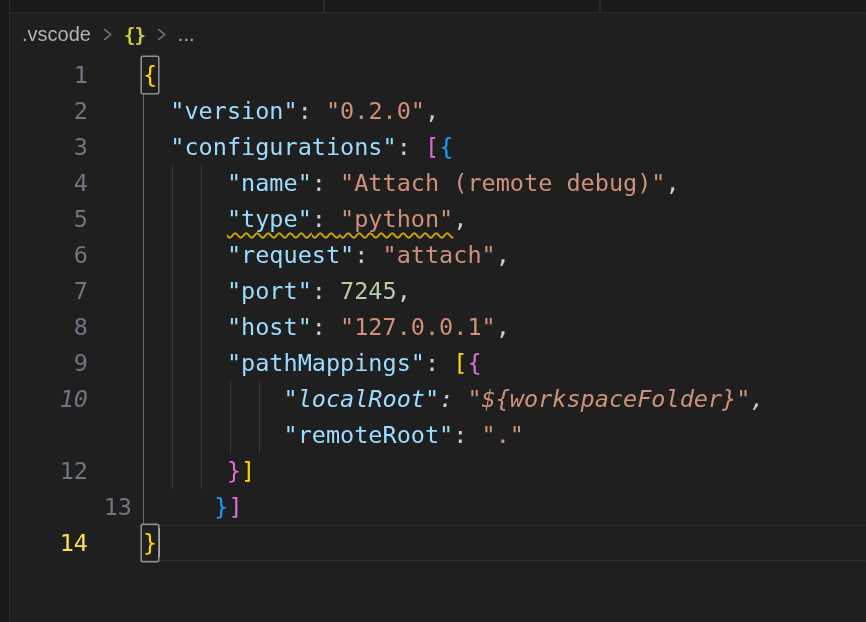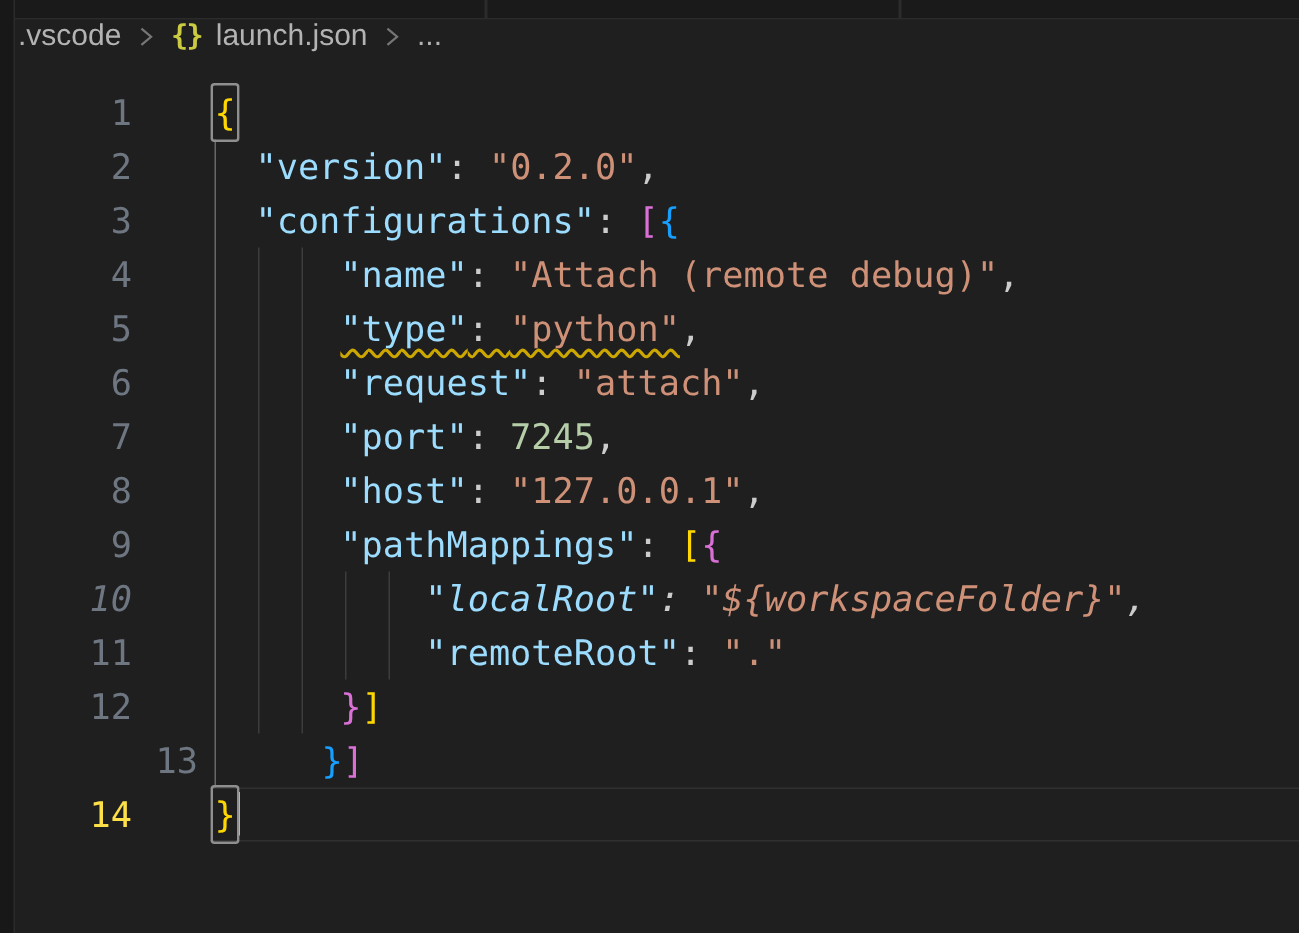--- a/index.html
+++ b/index.html
@@ -7,21 +7,21 @@
     width:866px;height:622px;position:relative;overflow:hidden;
     background:#1f1f1f;
     font-family:"Liberation Sans",sans-serif;
   }
   
   .tabstrip{position:absolute;left:9px;top:0;right:0;height:12px;background:#1a1a1a;border-bottom:1px solid #2b2b2b;}
   .tabdiv{position:absolute;top:0;width:2px;height:12px;background:#2b2b2b;}
   
   .rail{position:absolute;left:0;top:0;width:9px;height:622px;background:#181818;border-right:1px solid #2b2b2b;}
   
-  .crumbs{position:absolute;left:12px;top:13px;height:43px;display:flex;align-items:flex-start;gap:9px;font-size:20px;color:#b3b3b3;}
+  .crumbs{position:absolute;left:22px;top:13px;height:43px;display:flex;align-items:center;gap:9px;font-size:20px;color:#b3b3b3;}
   .crumb{white-space:nowrap;}
   .crumb-icon{color:#cbcb41;font-family:"DejaVu Sans Mono",monospace;font-size:19px;font-weight:bold;letter-spacing:-1px;}
   .chev{display:inline-block;margin-top:2px;}
   
   .row{position:absolute;left:0;right:0;height:36px;line-height:36px;font-family:"DejaVu Sans Mono",monospace;font-size:23.5px;}
   .num{position:absolute;left:0;top:0;width:88px;text-align:right;color:#6e7681;}
   .num.active{color:#fde047;}
   .code{position:absolute;left:142px;top:0;white-space:pre;}
   .match{box-shadow:0 0 0 1.6px #8f8f8f;padding:4px 1px;border-radius:1px;}
   .sq{text-decoration:underline;text-decoration-style:wavy;text-decoration-color:#cca700;text-decoration-thickness:1.8px;text-underline-offset:5px;}
@@ -41,21 +41,20 @@
 <div class="rail"></div>
 
 <div class="crumbs">
   <span class="crumb">.vscode</span>
   <span class="chev">
     <svg width="15" height="15" viewBox="0 0 14 14">
         <polyline points="4,2 10,7 4,12" fill="none" stroke="#767676" stroke-width="1.4"></polyline>
       </svg>
   </span>
   <span class="crumb crumb-icon">{}</span>
-  <span class="crumb">launch.json</span>
   <span class="chev">
     <svg width="15" height="15" viewBox="0 0 14 14">
         <polyline points="4,2 10,7 4,12" fill="none" stroke="#767676" stroke-width="1.4"></polyline>
       </svg>
   </span>
   <span class="crumb">...</span>
 </div>
 
 <div id="editor">
 
@@ -101,21 +100,20 @@
     </div>
     <div class="row" style="top: 345px;">
       <span class="num">9</span>
       <span class="code"><span style="color: rgb(204, 204, 204);">      </span><span style="color: rgb(156, 220, 254);">"pathMappings"</span><span style="color: rgb(204, 204, 204);">: </span><span style="color: rgb(255, 215, 0);">[</span><span style="color: rgb(218, 112, 214);">{</span></span>
     </div>
     <div class="row" style="top: 381px; font-style: italic;">
       <span class="num">10</span>
       <span class="code"><span style="color: rgb(204, 204, 204);">          </span><span style="color: rgb(156, 220, 254);">"localRoot"</span><span style="color: rgb(204, 204, 204);">: </span><span style="color: rgb(206, 145, 120);">"${workspaceFolder}"</span><span style="color: rgb(204, 204, 204);">,</span></span>
     </div>
     <div class="row" style="top: 417px;">
-      <span class="num">11</span>
       <span class="code"><span style="color: rgb(204, 204, 204);">          </span><span style="color: rgb(156, 220, 254);">"remoteRoot"</span><span style="color: rgb(204, 204, 204);">: </span><span style="color: rgb(206, 145, 120);">"."</span></span>
     </div>
     <div class="row" style="top: 453px; padding-left: 39px;">
       <span class="num">12</span>
       <span class="code"><span style="color: rgb(204, 204, 204);">      </span><span style="color: rgb(218, 112, 214);">}</span><span style="color: rgb(255, 215, 0);">]</span></span>
     </div>
     <div class="row" style="top: 489px; margin-left: 44px;">
       <span class="num">13</span>
       <span class="code"><span style="color: rgb(204, 204, 204);">  </span><span style="color: rgb(23, 159, 255);">}</span><span style="color: rgb(218, 112, 214);">]</span></span>
     </div>

